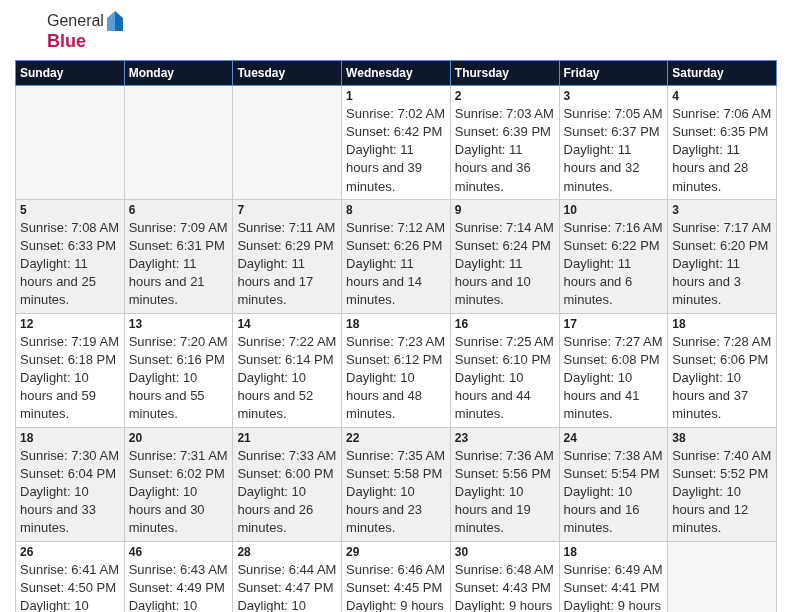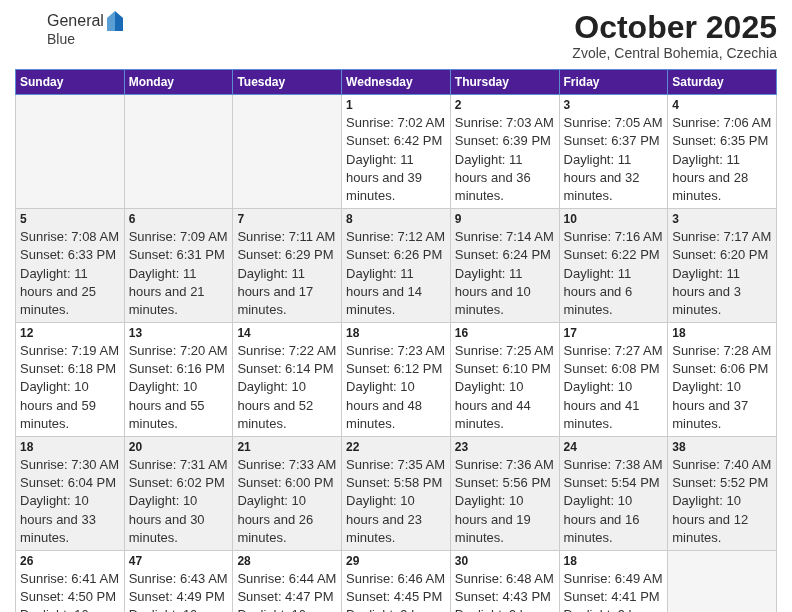--- a/index.html
+++ b/index.html
@@ -47,21 +47,21 @@
     .location-title {
       font-size: 14px;
       color: #444;
     }
     .calendar {
       width: 100%;
       border-collapse: collapse;
       table-layout: fixed;
     }
     .calendar th {
-      background: #4c1d95;
+      background: #0f172a;
       color: #fff;
       font-size: 12px;
       font-weight: bold;
       padding: 5px 4px;
       text-align: left;
       border: 1px solid #5a8ad0;
     }
     .calendar td {
       vertical-align: top;
       border: 1px solid #ccc;
@@ -96,26 +96,22 @@
   <div class="header">
     <div class="logo">
       <div style="display:flex;flex-direction:column;line-height:1.1">
         <div style="display:flex;align-items:center;">
           <span class="logo-general">General</span>
           <svg class="logo-icon" viewBox="0 0 18 22">
             <polygon points="9,1 17,8 17,21 9,21" fill="#1a6bb5"></polygon>
             <polygon points="9,1 1,8 1,21 9,21" fill="#5a9fd4"></polygon>
           </svg>
         </div>
-        <span class="logo-blue" style="font-size:14px;font-weight:normal;color:#404040;">Blue</span>
+        <span class="logo-blue" style="font-size:18px;font-weight:bold;color:#be185d;">Blue</span>
       </div>
-    </div>
-    <div class="title-block">
-      <div class="month-title">October 2025</div>
-      <div class="location-title">Zvole, Central Bohemia, Czechia</div>
     </div>
   </div>
 
   <table class="calendar">
     <thead>
       <tr>
         <th>Sunday</th>
         <th>Monday</th>
         <th>Tuesday</th>
         <th>Wednesday</th>
@@ -235,21 +231,21 @@
             <div class="day-number">38</div>
             <div class="day-info">Sunrise: 7:40 AM<br>Sunset: 5:52 PM<br>Daylight: 10 hours and 12 minutes.</div>
           </td>
         </tr>
         <tr>
           <td>
             <div class="day-number">26</div>
             <div class="day-info">Sunrise: 6:41 AM<br>Sunset: 4:50 PM<br>Daylight: 10 hours and 9 minutes.</div>
           </td>
           <td>
-            <div class="day-number">47</div>
+            <div class="day-number">46</div>
             <div class="day-info">Sunrise: 6:43 AM<br>Sunset: 4:49 PM<br>Daylight: 10 hours and 5 minutes.</div>
           </td>
           <td>
             <div class="day-number">28</div>
             <div class="day-info">Sunrise: 6:44 AM<br>Sunset: 4:47 PM<br>Daylight: 10 hours and 2 minutes.</div>
           </td>
           <td>
             <div class="day-number">29</div>
             <div class="day-info">Sunrise: 6:46 AM<br>Sunset: 4:45 PM<br>Daylight: 9 hours and 58 minutes.</div>
           </td>

